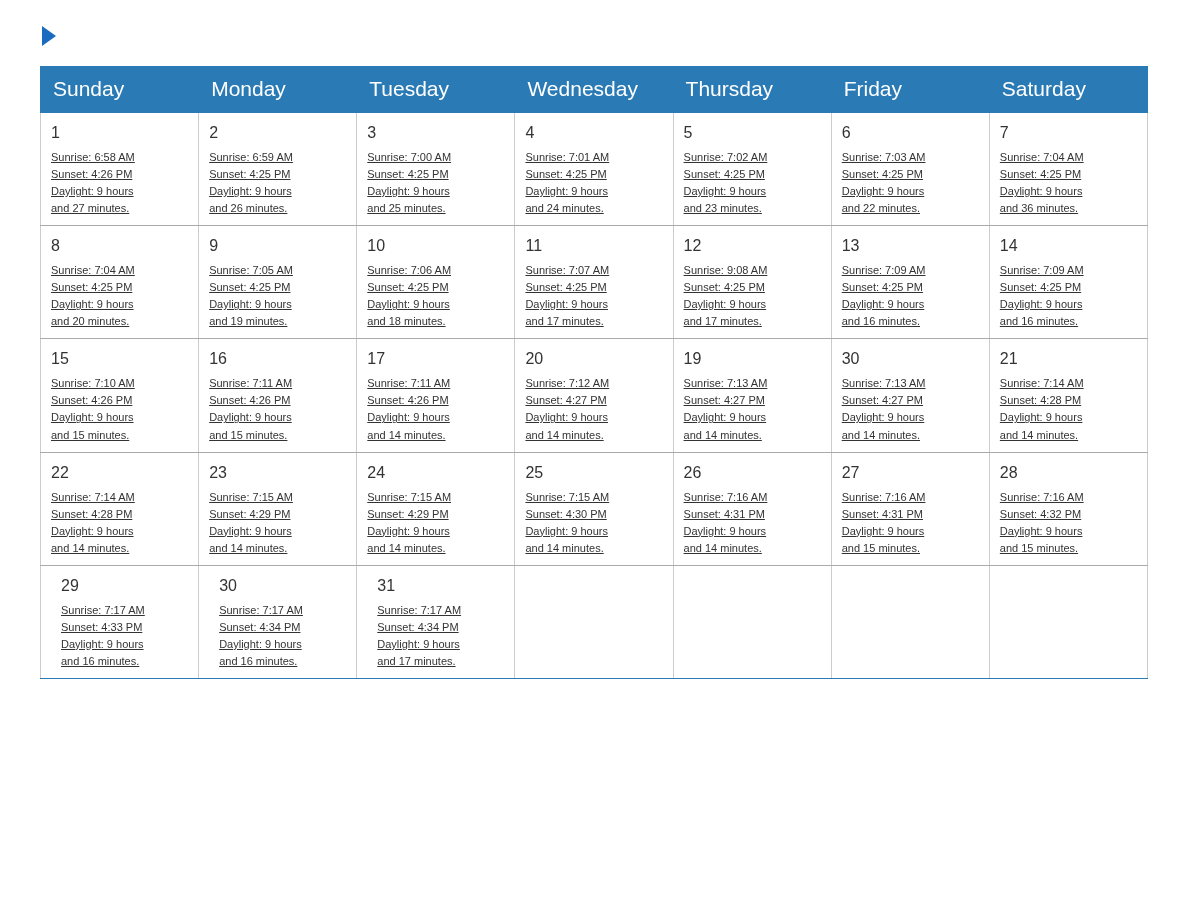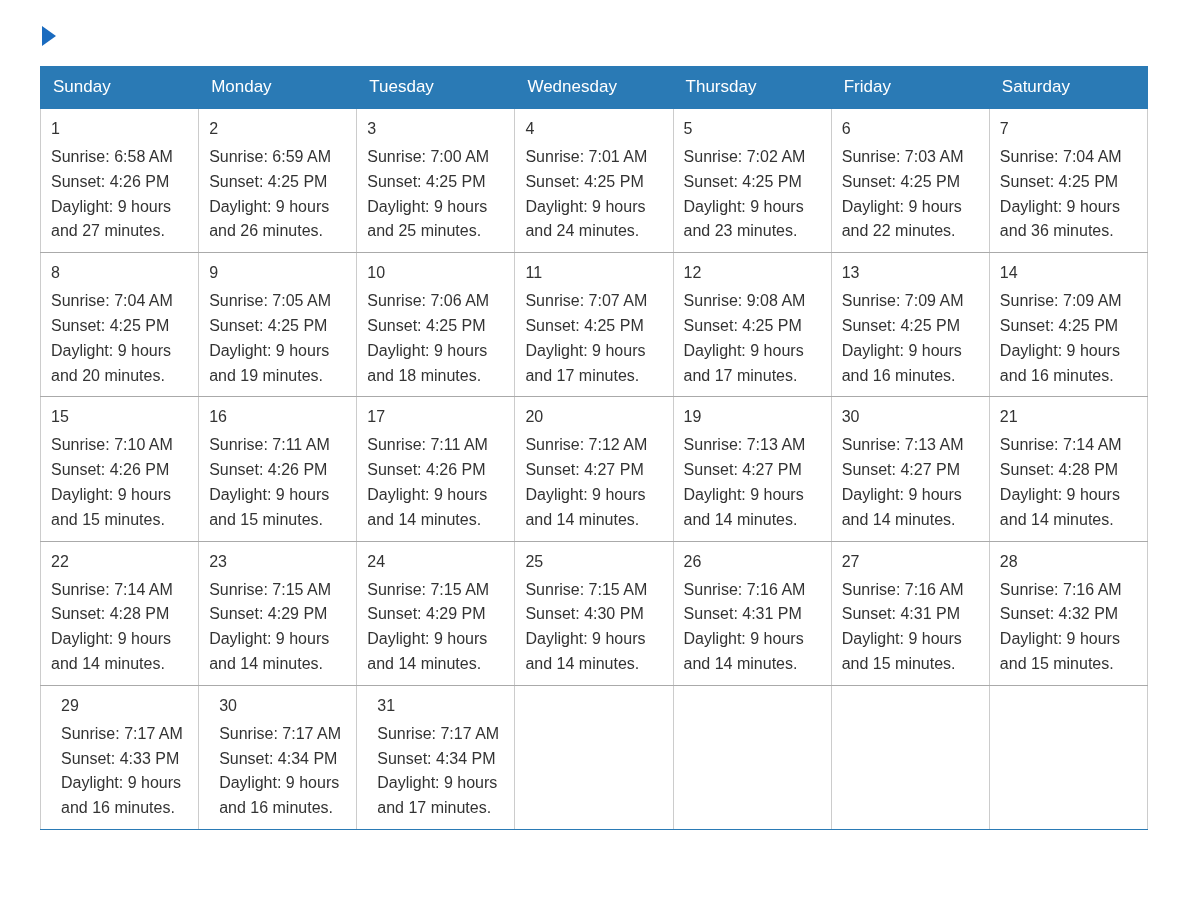--- a/index.html
+++ b/index.html
@@ -55,21 +55,21 @@
       margin-top: 4px;
     }
     .calendar {
       width: 100%;
       border-collapse: collapse;
       border: 1px solid #2a7ab5;
     }
     .calendar th {
       background-color: #2a7ab5;
       color: #fff;
-      font-size: 17px;
+      font-size: 21px;
       font-weight: normal;
       padding: 10px 12px;
       text-align: left;
       border: 1px solid #2a7ab5;
     }
     .calendar td {
       vertical-align: top;
       padding: 8px 10px;
       border: 1px solid #ccc;
       width: 14.28%;
@@ -78,22 +78,23 @@
       color: #333;
       line-height: 1.5;
     }
     .day-num {
       font-size: 16px;
       font-weight: normal;
       display: block;
       margin-bottom: 4px;
     }
     .day-info {
-      font-size: 16px;
+      font-size: 11px;
       line-height: 1.55;
+      text-decoration: underline;
     }
     .calendar tr td {
       border-bottom: 1px solid #aaa;
     }
     .calendar tbody tr:last-child td {
       border-bottom: 1px solid #2a7ab5;
       padding-left: 20px;
     }
     .empty-cell {
       background: #fff;

